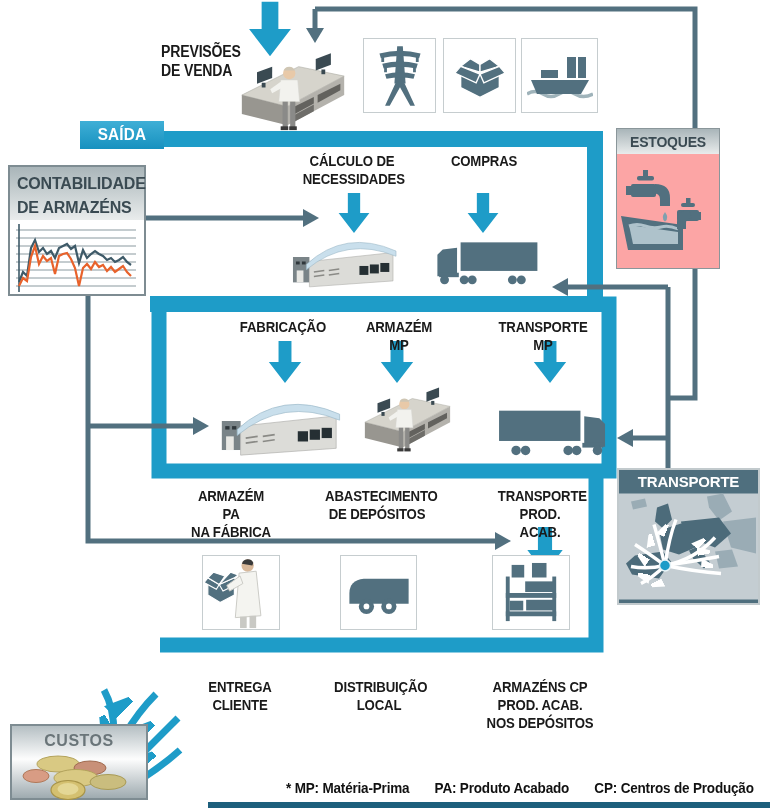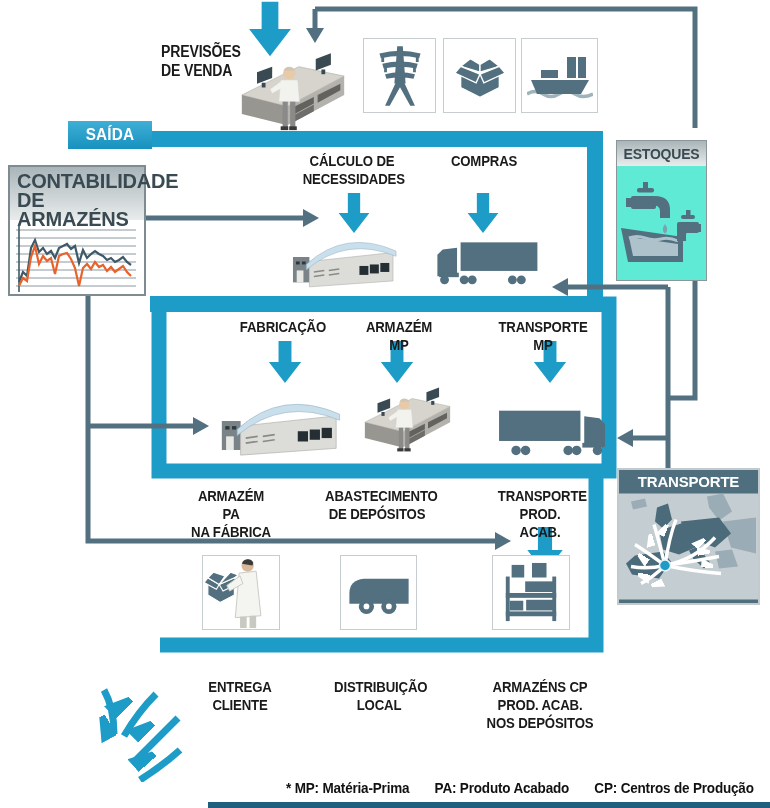--- a/index.html
+++ b/index.html
@@ -4,21 +4,21 @@
 <style>
   :root{ --accent:#1E9CC8; --slate:#52707F; --text:#1A1A1A; }
   html,body{margin:0;padding:0;background:#fff;}
   #canvas{position:relative;width:770px;height:808px;background:#fff;overflow:hidden;
           font-family:"Liberation Sans",sans-serif;}
   .abs{position:absolute;}
   .lbl{font-size:15px;line-height:18px;font-weight:700;color:var(--text);text-align:center;
        white-space:pre-line;letter-spacing:-0.2px;transform:scaleX(0.88);transform-origin:50% 50%;}
   .lbl-left{text-align:left;transform-origin:0 50%;}
   .badge{background:linear-gradient(#3FAFD6,#1791BF);color:#fff;font-weight:700;font-size:17px;
-         display:flex;align-items:center;justify-content:center;letter-spacing:0.2px;}
+         display:flex;align-items:center;justify-content:center;letter-spacing:0.2px;margin-left:12px;}
   .badge span{transform:scaleX(0.9);}
   .panel{border:2px solid #7E8C92;background:#fff;box-sizing:border-box;}
   .panel-hd{background:linear-gradient(#A9B5B9,#E9ECEC);color:#3A4A52;font-weight:700;
             font-size:15px;line-height:18px;white-space:pre-line;letter-spacing:-0.2px;}
   .thin{border:1px solid #C6CDCF;background:#fff;box-sizing:border-box;
         display:flex;align-items:center;justify-content:center;}
   .fa{fill:var(--accent);} .fs{fill:var(--slate);}
   .ss{stroke:var(--slate);} .sa{stroke:var(--accent);}
   .footnote{display:flex;gap:28px;font-size:15px;font-weight:700;color:#111;
             letter-spacing:-0.2px;transform:scaleX(0.9);transform-origin:0 50%;white-space:nowrap;}
@@ -90,21 +90,21 @@
       <path d="M54,94 Q76,72 98,50" marker-end="url(#mb)"></path>
       <path d="M60,112 Q82,98 100,82" marker-end="url(#mb)"></path>
     </g>
   </svg>
 
   <div class="abs badge" style="left:68px;top:121px;width:84px;height:28px">
       <span>SAÍDA</span>
     </div>
 
   <div class="abs panel" style="left:8px;top:165px;width:138px;height:131px">
-    <div class="panel-hd" style="height:48px;padding:5px 0 0 7px;font-size:20px;line-height:19px">CONTABILIDADE
+    <div class="panel-hd" style="height:48px;padding:5px 0 0 7px;font-size:16px;line-height:24px">CONTABILIDADE
 DE ARMAZÉNS</div>
     <svg width="132" height="77" viewBox="0 0 132 77">
       <g stroke="#8A999F" stroke-width="1">
         <line x1="6" y1="10" x2="126" y2="10"></line>
           <line x1="6" y1="18" x2="126" y2="18"></line>
         <line x1="6" y1="26" x2="126" y2="26"></line>
           <line x1="6" y1="34" x2="126" y2="34"></line>
         <line x1="6" y1="42" x2="126" y2="42"></line>
           <line x1="6" y1="50" x2="126" y2="50"></line>
         <line x1="6" y1="58" x2="126" y2="58"></line>
@@ -168,21 +168,21 @@
       <path d="M0,43 q8,-5 16,0 t16,0 t16,0 t18,0" fill="none" stroke="#9FB3BA" stroke-width="3.4"></path>
       <g class="fs">
         <rect x="14" y="19" width="17" height="8"></rect>
         <rect x="40" y="6" width="9" height="21"></rect>
         <rect x="51" y="6" width="8" height="21"></rect>
         <polygon points="4,29 62,29 54,43 10,43"></polygon>
       </g>
     </svg>
   </div>
 
-  <div class="abs" style="left:616px;top:140px;width:91px;height:141px;border:1.5px solid #8A969A;background:#5eead4;box-sizing:border-box">
+  <div class="abs" style="left:616px;top:128px;width:104px;height:141px;border:1.5px solid #8A969A;background:#fca5a5;box-sizing:border-box">
     <div class="panel-hd" style="height:25px;text-align:center;line-height:26px;font-size:14px">ESTOQUES</div>
     <svg width="92" height="110" viewBox="0 0 92 110">
       <g class="fs">
         <rect x="14" y="30" width="25" height="13" rx="2"></rect>
         <rect x="9" y="32" width="6" height="9"></rect>
         <path d="M38,30 q15,0 15,14 v8 h-10 v-7 q0,-6 -8,-6 z"></path>
         <rect x="20" y="22" width="17" height="4.5" rx="2"></rect>
         <rect x="26" y="16" width="5" height="9"></rect>
       </g>
       <path d="M48,58 q4.5,6 0,9.5 q-4.5,-3.5 0,-9.5" fill="#7FA0AE"></path>
@@ -346,20 +346,32 @@
         <rect x="6" y="50" width="52" height="5"></rect>
         <rect x="12" y="2" width="13" height="13"></rect>
         <rect x="33" y="0" width="15" height="15"></rect>
         <rect x="26" y="19" width="30" height="11"></rect>
         <rect x="10" y="39" width="14" height="10"></rect>
         <rect x="27" y="38" width="29" height="11"></rect>
       </g>
     </svg>
   </div>
 
+  <div class="abs" style="left:10px;top:724px;width:138px;height:76px;border:2px solid #7E8C92;box-sizing:border-box;background:linear-gradient(#B5BFC3,#FDFDFD 46%,#9FABB0)">
+    <div style="text-align:center;font-size:16px;font-weight:700;color:#6A7579;letter-spacing:0.5px;margin-top:6px">CUSTOS</div>
+    <svg class="abs" style="left:4px;top:22px" width="126" height="52" viewBox="0 0 126 52">
+      <ellipse cx="42" cy="16" rx="21" ry="8" fill="#D9C983" stroke="#B3A35C" stroke-width="1"></ellipse>
+      <ellipse cx="74" cy="20" rx="16" ry="7" fill="#C89078" stroke="#A06B50" stroke-width="1"></ellipse>
+      <ellipse cx="20" cy="28" rx="13" ry="6.5" fill="#D89C84" stroke="#B07858" stroke-width="1"></ellipse>
+      <ellipse cx="60" cy="30" rx="22" ry="8.5" fill="#D9C983" stroke="#B3A35C" stroke-width="1"></ellipse>
+      <ellipse cx="92" cy="34" rx="18" ry="7.5" fill="#CABD7E" stroke="#A89A55" stroke-width="1"></ellipse>
+      <ellipse cx="52" cy="42" rx="17" ry="9.5" fill="#D4C070" stroke="#A89448" stroke-width="1.2"></ellipse>
+      <ellipse cx="52" cy="41" rx="10.5" ry="6" fill="#E4D796"></ellipse>
+    </svg>
+  </div>
 
   <div class="abs lbl lbl-left" style="left:161px;top:42px;width:92px;font-size:16px;line-height:19px">PREVISÕES
 DE VENDA</div>
   <div class="abs lbl" style="left:296px;top:152px;width:112px">CÁLCULO DE
 NECESSIDADES</div>
   <div class="abs lbl" style="left:440px;top:152px;width:88px">COMPRAS</div>
   <div class="abs lbl" style="left:234px;top:318px;width:96px">FABRICAÇÃO</div>
   <div class="abs lbl" style="left:350px;top:318px;width:98px">ARMAZÉM MP</div>
   <div class="abs lbl" style="left:482px;top:318px;width:122px">TRANSPORTE MP</div>
   <div class="abs lbl" style="left:183px;top:487px;width:96px">ARMAZÉM PA

